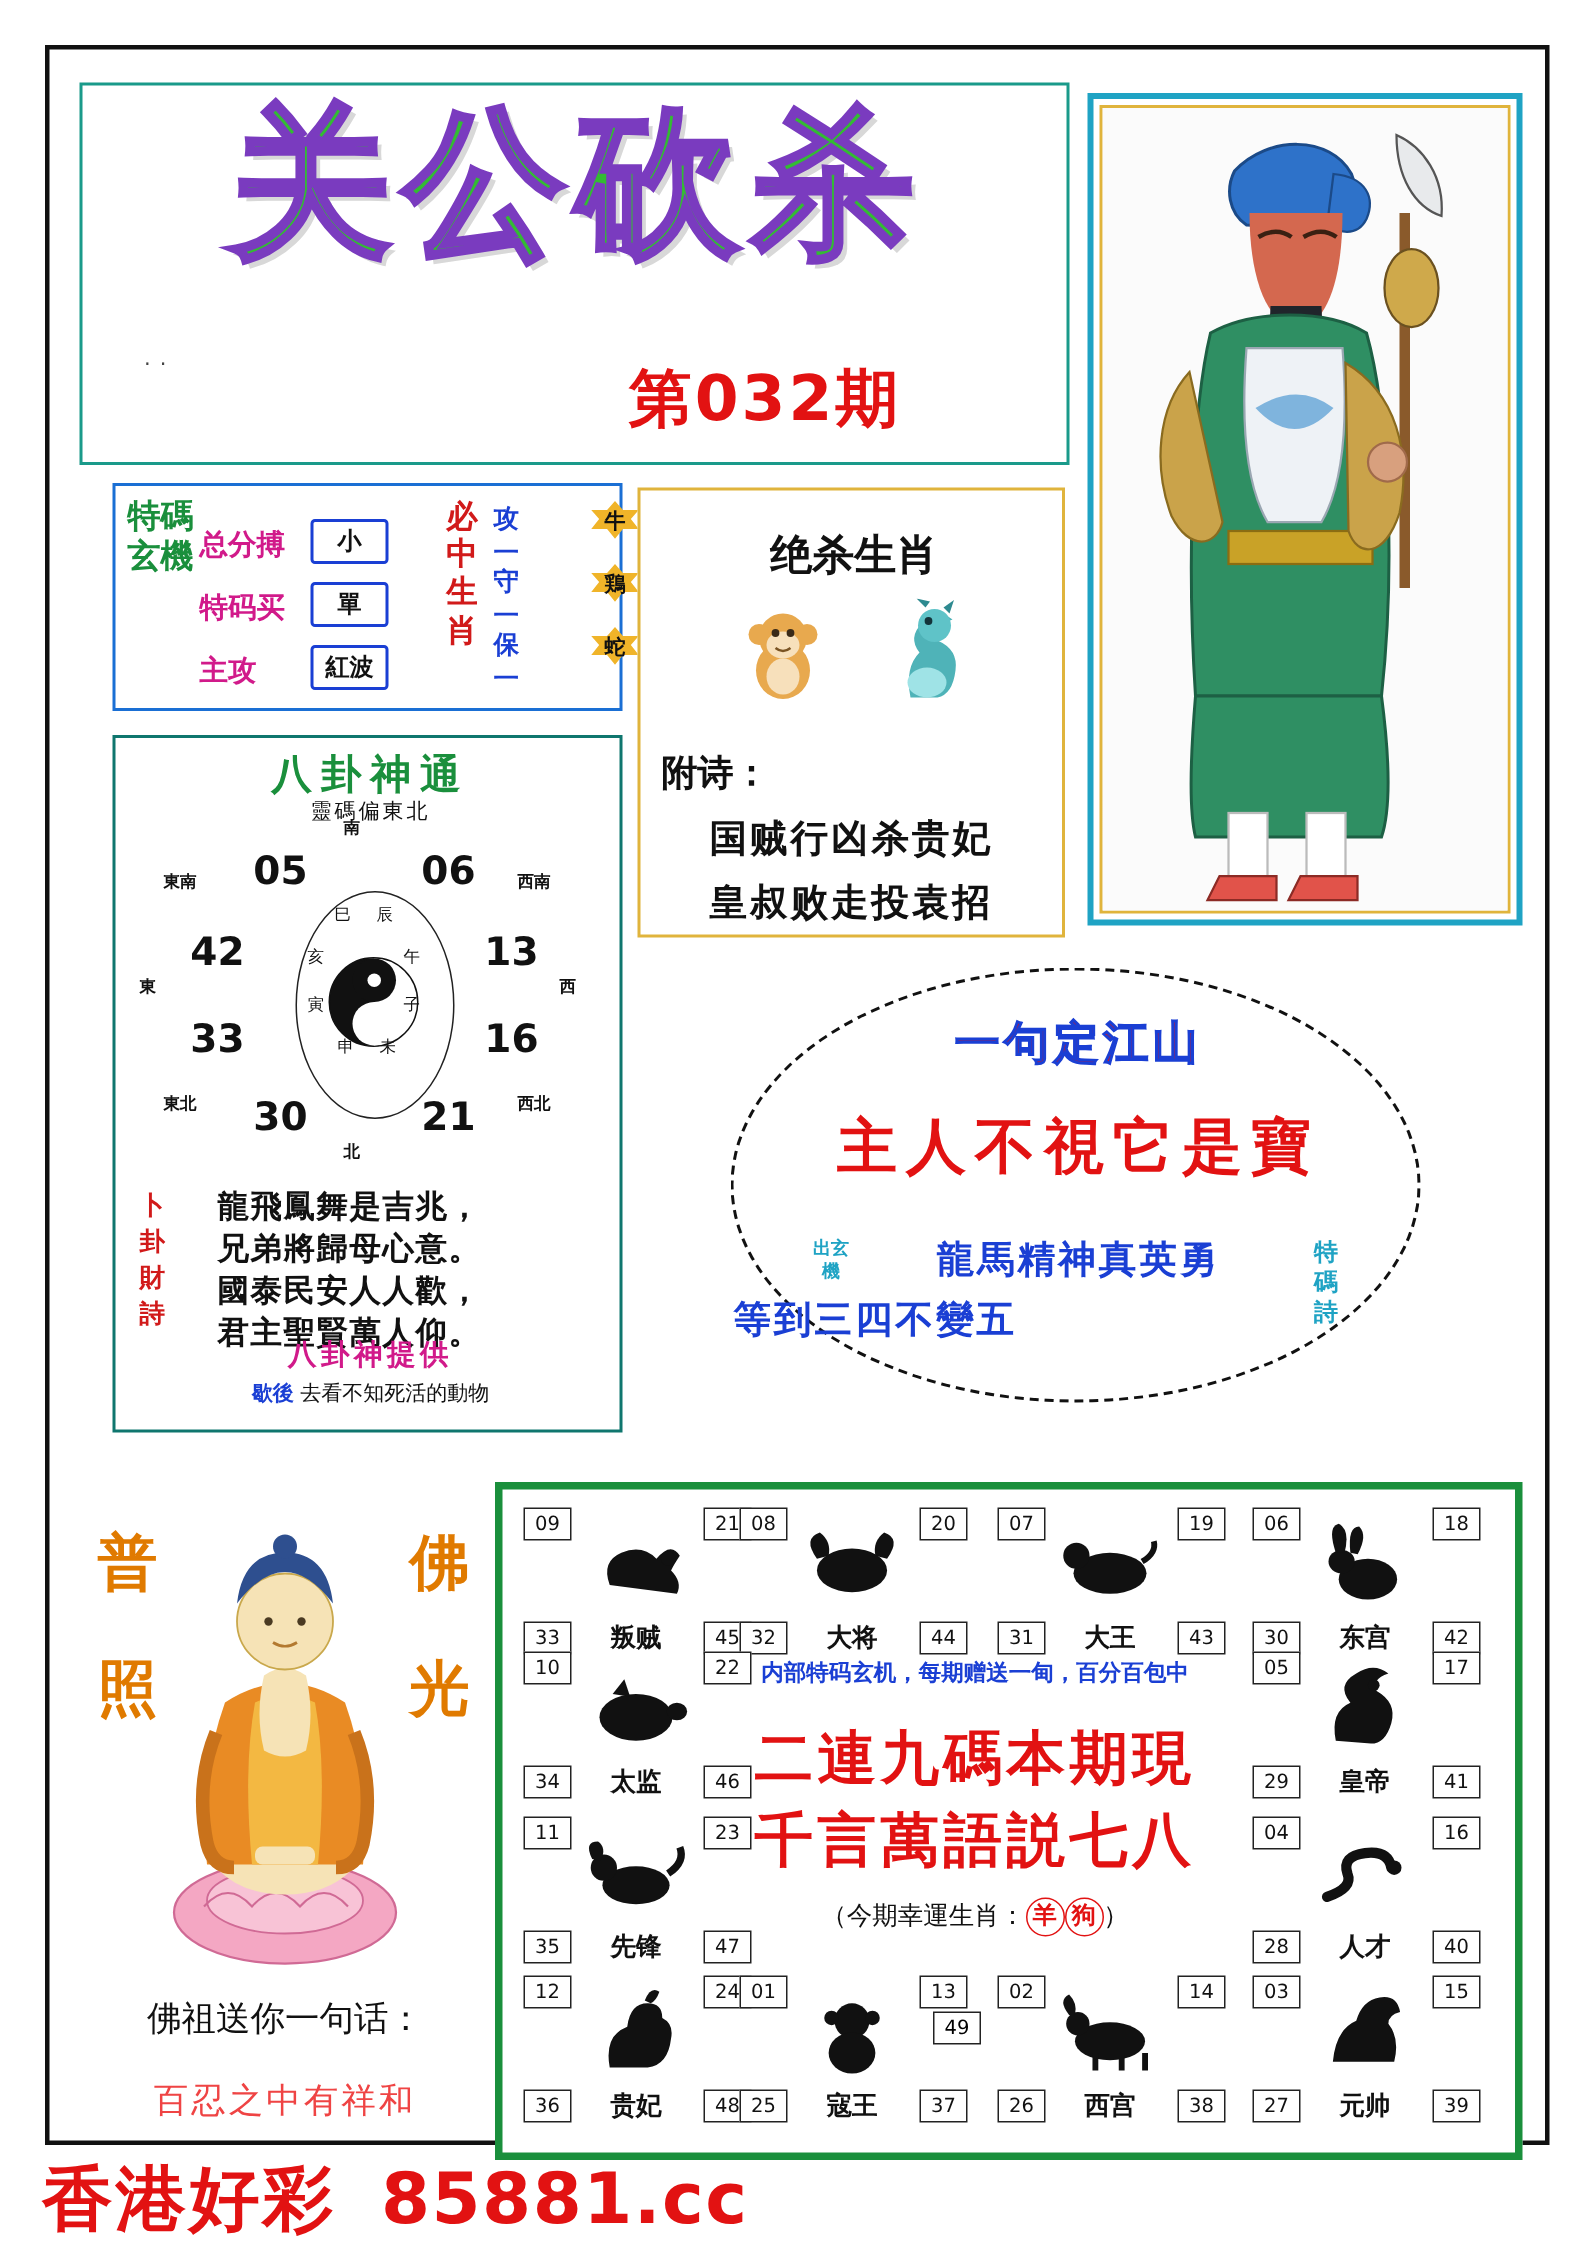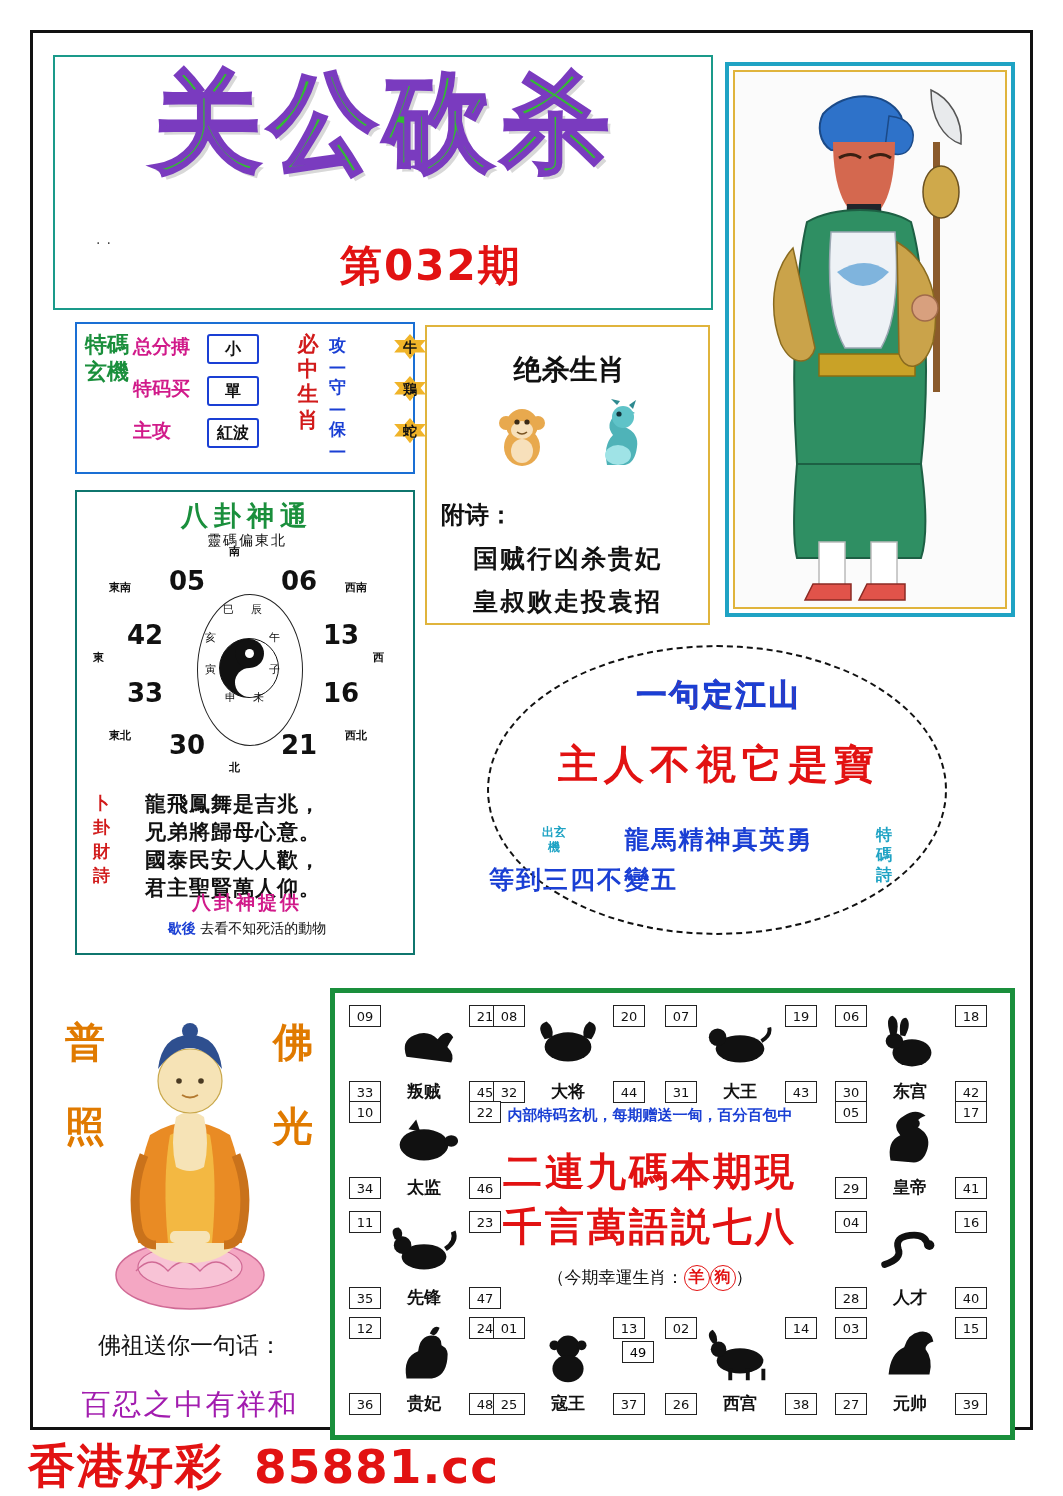--- a/index.html
+++ b/index.html
@@ -29,21 +29,21 @@
     text-align:center;
     font-family:"DejaVu Sans", sans-serif;
     font-size:108px;font-weight:bold;letter-spacing:8px;
     color:#33bb33;
     -webkit-text-stroke:3px #7a3bbf;
     text-shadow:4px 4px 0 #d8d8d8;
     line-height:1.25;
   }
   .issue{
     position:absolute;left:340px;top:238px;width:340px;
-    font-size:42px;font-weight:bold;color:#e21212;text-align:left;
+    font-size:42px;font-weight:bold;color:#e21212;text-align:center;
     letter-spacing:2px;
   }
   .dots{position:absolute;left:96px;top:235px;color:#444;font-size:14px;letter-spacing:6px;}
 
   
   .hero{
     position:absolute;left:725px;top:62px;width:290px;height:555px;
     border:4px solid #1fa3c4;box-sizing:border-box;background:#ffffff;
     overflow:hidden;
   }
@@ -58,21 +58,21 @@
   .tm-box{
     position:absolute;left:75px;top:322px;width:340px;height:152px;
     border:2px solid #1a6fd4;box-sizing:border-box;background:#fff;
   }
   .tm-left{
     position:absolute;left:8px;top:8px;width:44px;height:134px;
     color:#1a8f3c;font-size:22px;font-weight:bold;line-height:1.22;
     text-align:center;
   }
   .tm-mid{position:absolute;left:56px;top:10px;width:150px;}
-  .tm-row{display:flex;align-items:flex-start;height:42px;}
+  .tm-row{display:flex;align-items:flex-end;height:42px;}
   .tm-row .lab{color:#d11a8a;font-size:19px;font-weight:bold;width:74px;}
   .tm-row .val{
     width:48px;height:26px;border:2px solid #1a3fd4;border-radius:3px;
     display:flex;align-items:center;justify-content:center;
     font-size:16px;color:#111;font-weight:bold;background:#fff;
   }
   .tm-right-label{
     position:absolute;left:214px;top:8px;width:34px;
     color:#d11a1a;font-size:21px;font-weight:bold;line-height:1.2;text-align:center;
   }
@@ -162,21 +162,21 @@
   .el-left{position:absolute;left:52px;top:178px;width:26px;font-size:12px;color:#1fa3c4;font-weight:bold;line-height:1.25;text-align:center;}
   .el-right{position:absolute;left:382px;top:178px;width:26px;font-size:16px;color:#1fa3c4;font-weight:bold;line-height:1.25;text-align:center;}
   .el-p1{position:absolute;left:0;top:176px;width:460px;text-align:center;font-size:25px;color:#1a3fd4;font-weight:bold;letter-spacing:2px;font-family:"DejaVu Serif", serif;}
   .el-p2{position:absolute;left:0;top:216px;width:460px;font-size:25px;color:#1a3fd4;font-weight:bold;letter-spacing:2px;font-family:"DejaVu Serif", serif;}
 
   
   .buddha-left{position:absolute;left:60px;top:1000px;width:50px;font-size:40px;font-weight:bold;color:#e07a00;line-height:2.1;text-align:center;}
   .buddha-right{position:absolute;left:268px;top:1000px;width:50px;font-size:40px;font-weight:bold;color:#e07a00;line-height:2.1;text-align:center;}
   .buddha-img{position:absolute;left:110px;top:985px;width:160px;height:330px;}
   .buddha-line1{position:absolute;left:55px;top:1330px;width:270px;text-align:center;font-size:23px;color:#111;font-family:"DejaVu Serif", serif;}
-  .buddha-line2{position:absolute;left:55px;top:1385px;width:270px;text-align:center;font-size:29px;color:#a21caf;font-family:"DejaVu Serif", serif;letter-spacing:2px;}
+  .buddha-line2{position:absolute;left:55px;top:1385px;width:270px;text-align:center;font-size:23px;color:#ef4444;font-family:"DejaVu Serif", serif;letter-spacing:2px;}
 
   
   .grid-box{
     position:absolute;left:330px;top:988px;width:685px;height:452px;
     border:5px solid #1a8f3c;box-sizing:border-box;background:#fff;
   }
   .cellgrp{position:absolute;width:150px;height:106px;}
   .cg-tl,.cg-tr,.cg-bl,.cg-br{
     position:absolute;width:30px;height:20px;border:1px solid #222;
     font-size:13px;display:flex;align-items:center;justify-content:center;color:#111;background:#fff;

